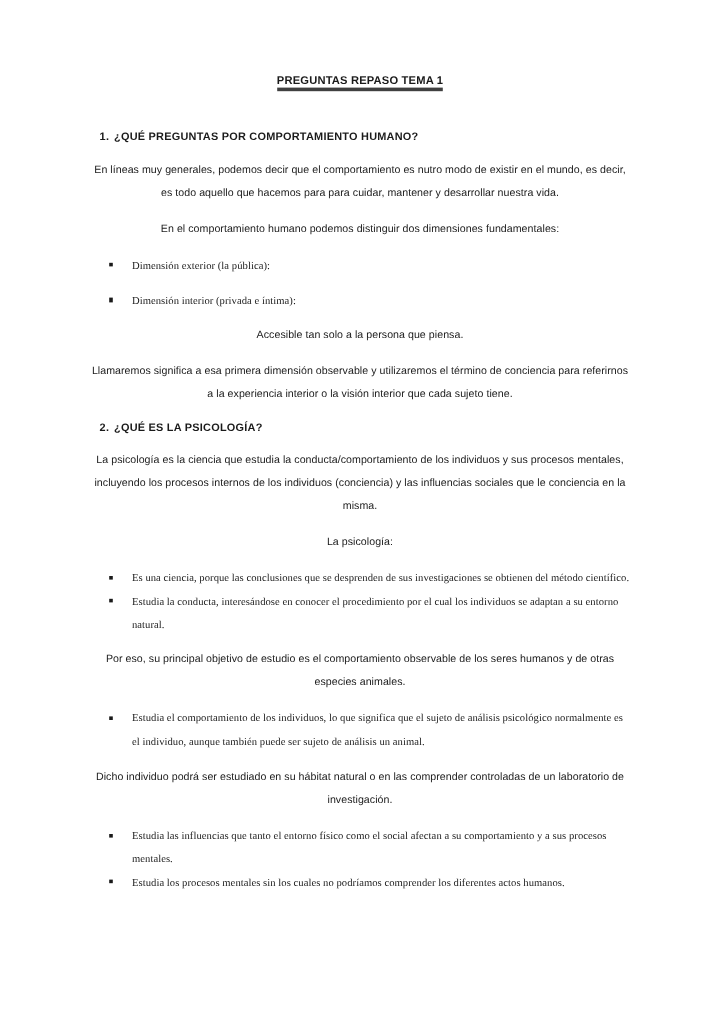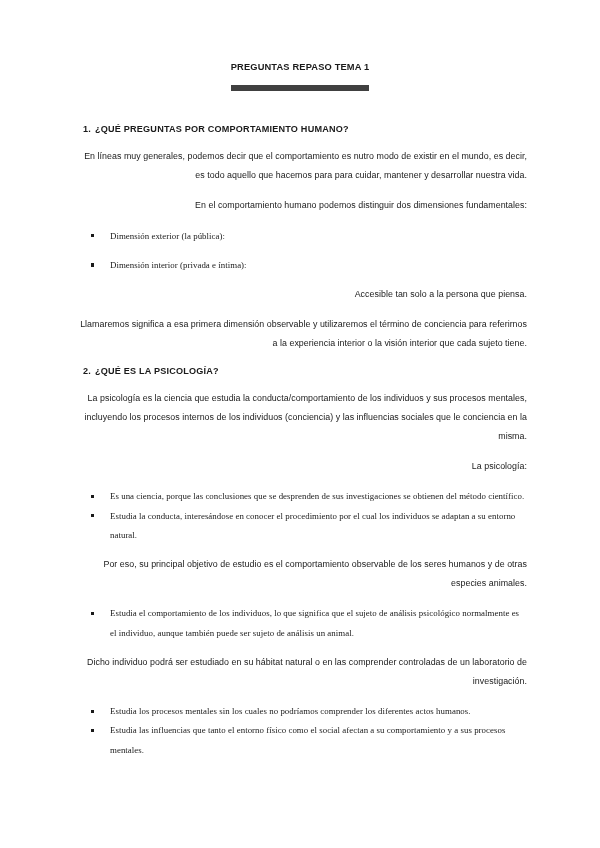--- a/index.html
+++ b/index.html
@@ -24,22 +24,22 @@
   }
   .doc-title {
     text-align: center;
     font-size: 9.3px;
     font-weight: bold;
     letter-spacing: 0.15px;
     margin: 0 0 32px 0;
     padding: 0;
   }
   .doc-title .t-inner {
-    border-bottom: 6px solid #404040;
-    padding-bottom: 13px;
+    border-bottom: 3px solid #404040;
+    padding-bottom: 1px;
     display: inline-block;
   }
   .qheading {
     font-size: 9.1px;
     font-weight: bold;
     letter-spacing: 0.2px;
     margin: 0 0 11px 0;
     padding: 0 0 0 22px;
     position: relative;
     line-height: 13px;
@@ -48,21 +48,21 @@
     position: absolute;
     left: 10px;
     top: 0;
     font-weight: bold;
   }
   p.body {
     font-size: 8.85px;
     line-height: 19.2px;
     margin: 0 0 11px 0;
     padding: 0;
-    text-align: right;
+    text-align: center;
     letter-spacing: 0.04px;
   }
   ul.bul {
     list-style: none;
     margin: 0 0 10px 0;
     padding: 0;
   }
   ul.bul li {
     position: relative;
     font-size: 8.85px;
@@ -130,17 +130,17 @@
 
   <p class="body">Por eso, su principal objetivo de estudio es el comportamiento observable de los seres humanos y de otras especies animales.</p>
 
   <ul class="bul">
     <li><span class="bullet-icon"></span><span>Estudia el comportamiento de los individuos, lo que significa que el sujeto de análisis psicológico normalmente es el individuo, aunque también puede ser sujeto de análisis un animal.</span></li>
   </ul>
 
   <p class="body">Dicho individuo podrá ser estudiado en su hábitat natural o en las comprender controladas de un laboratorio de investigación.</p>
 
   <ul class="bul">
+    <li><span class="bullet-icon"></span><span>Estudia las influencias que tanto el entorno físico como el social afectan a su comportamiento y a sus procesos mentales.</span></li>
     <li><span class="bullet-icon"></span><span>Estudia los procesos mentales sin los cuales no podríamos comprender los diferentes actos humanos.</span></li>
-    <li><span class="bullet-icon"></span><span>Estudia las influencias que tanto el entorno físico como el social afectan a su comportamiento y a sus procesos mentales.</span></li>
   </ul>
 
 </div>
 
 </body></html>

